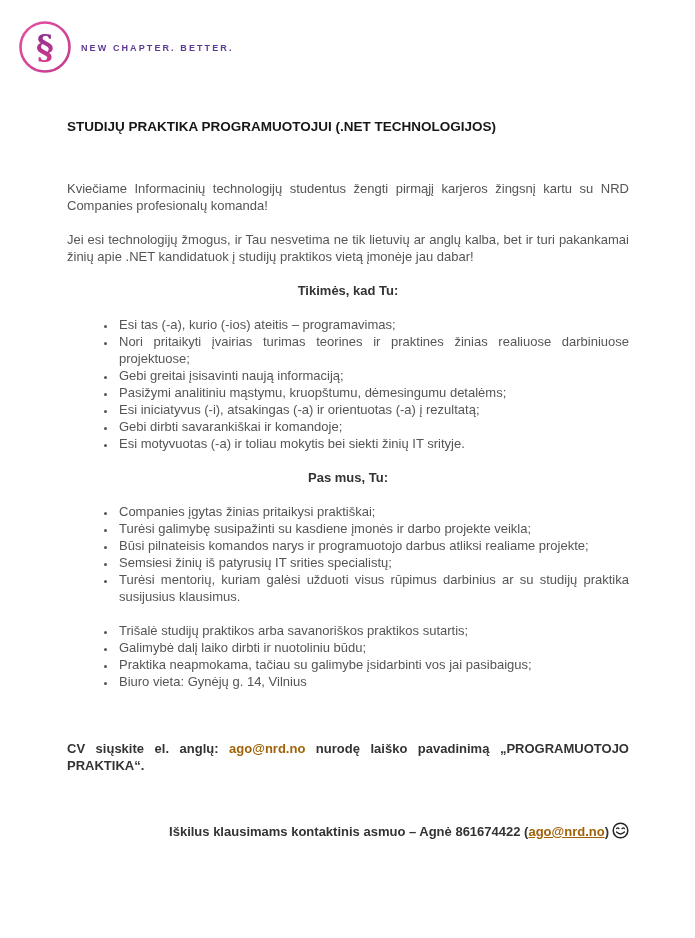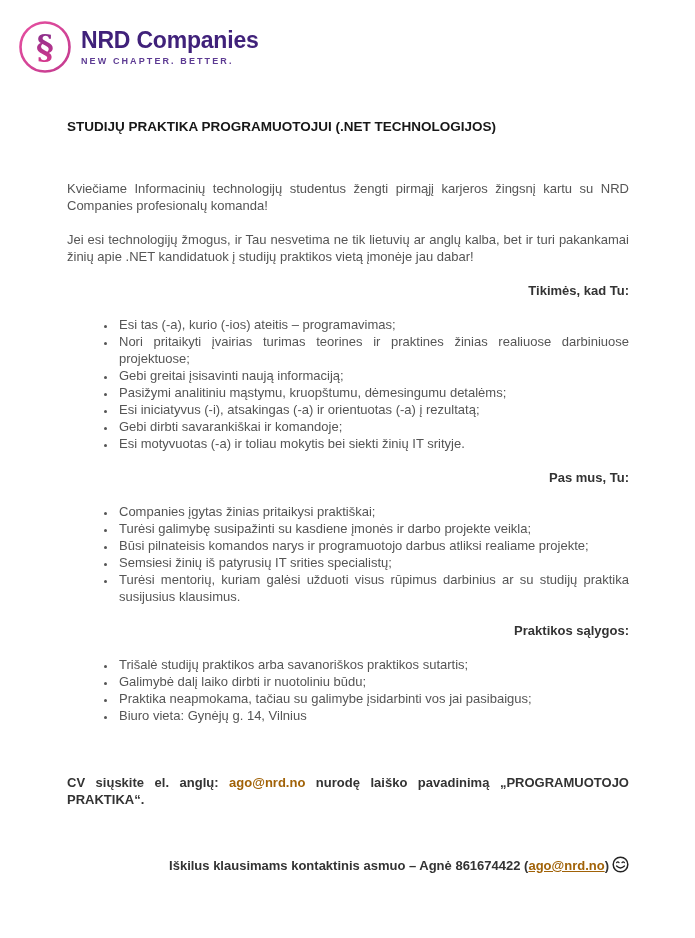--- a/index.html
+++ b/index.html
@@ -53,21 +53,21 @@
     text-align: left;
   }
   p { margin: 0 0 17px 0; }
   .first-para { margin-top: 45px; }
   h2 {
     font-size: 13px;
     line-height: 17px;
     font-weight: bold;
     color: #333333;
     margin: 0 0 17px 0;
-    text-align: right;
+    text-align: center;
   }
   ul {
     margin: 0 0 17px 0;
     padding: 0 0 0 50px;
   }
   li {
     text-align: justify;
     padding-left: 2px;
   }
   li::marker { font-size: 11px; color: #555555; }
@@ -97,21 +97,20 @@
         <linearGradient id="gradS" x1="0" y1="0" x2="0" y2="1">
           <stop offset="0" stop-color="#7b2d8b"></stop>
           <stop offset="1" stop-color="#e23a8e"></stop>
         </linearGradient>
       </defs>
       <circle cx="27" cy="27" r="24.5" fill="none" stroke="url(#gradRing)" stroke-width="2.6"></circle>
       <text x="27" y="39" text-anchor="middle" font-family="DejaVu Serif, serif" font-size="34" font-weight="bold" fill="url(#gradS)">§</text>
     </svg>
   </div>
   <div class="logo-text">
-    <div class="logo-name">NRD Companies</div>
     <div class="logo-tagline">NEW CHAPTER. BETTER.</div>
   </div>
 </header>
 
 <main class="content">
 
   <h1 class="doc-title">STUDIJŲ PRAKTIKA PROGRAMUOTOJUI (.NET TECHNOLOGIJOS)</h1>
 
   <p class="first-para">Kviečiame Informacinių technologijų studentus žengti pirmąjį karjeros žingsnį kartu su NRD Companies profesionalų komanda!</p>
   <p>Jei esi technologijų žmogus, ir Tau nesvetima ne tik lietuvių ar anglų kalba, bet ir turi pakankamai žinių apie .NET kandidatuok į studijų praktikos vietą įmonėje jau dabar!</p>
@@ -129,21 +128,20 @@
 
   <h2>Pas mus, Tu:</h2>
   <ul>
     <li>Companies įgytas žinias pritaikysi praktiškai;</li>
     <li>Turėsi galimybę susipažinti su kasdiene įmonės ir darbo projekte veikla;</li>
     <li>Būsi pilnateisis komandos narys ir programuotojo darbus atliksi realiame projekte;</li>
     <li>Semsiesi žinių iš patyrusių IT srities specialistų;</li>
     <li>Turėsi mentorių, kuriam galėsi užduoti visus rūpimus darbinius ar su studijų praktika susijusius klausimus.</li>
   </ul>
 
-  <h2>Praktikos sąlygos:</h2>
   <ul>
     <li>Trišalė studijų praktikos arba savanoriškos praktikos sutartis;</li>
     <li>Galimybė dalį laiko dirbti ir nuotoliniu būdu;</li>
     <li>Praktika neapmokama, tačiau su galimybe įsidarbinti vos jai pasibaigus;</li>
     <li>Biuro vieta: Gynėjų g. 14, Vilnius</li>
   </ul>
 
 
   <p class="bold-line cv-line"><span>CV siųskite el. anglų: </span><a class="email">ago@nrd.no</a><span> nurodę laiško pavadinimą „PROGRAMUOTOJO PRAKTIKA“.</span></p>
 

